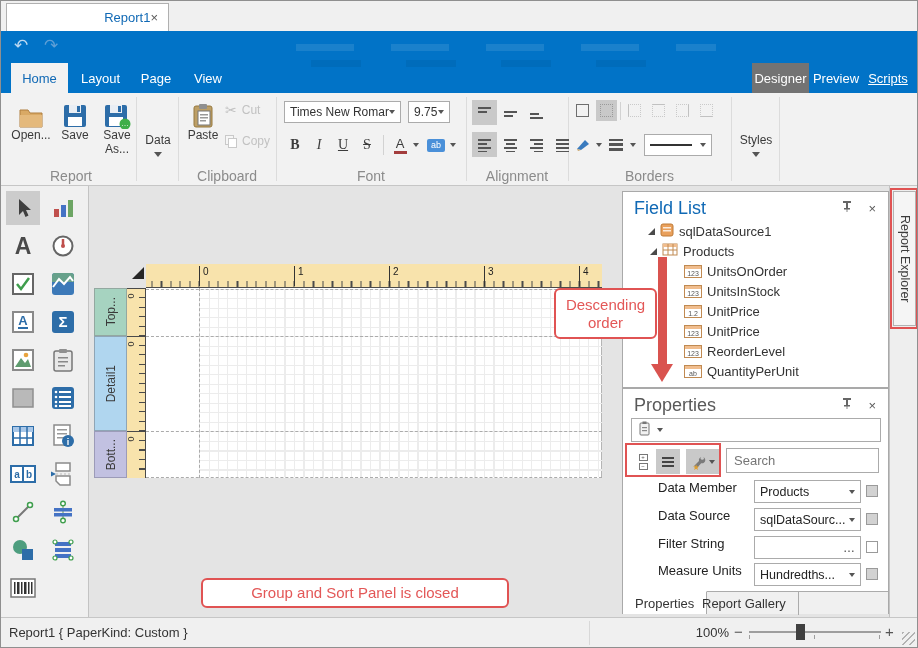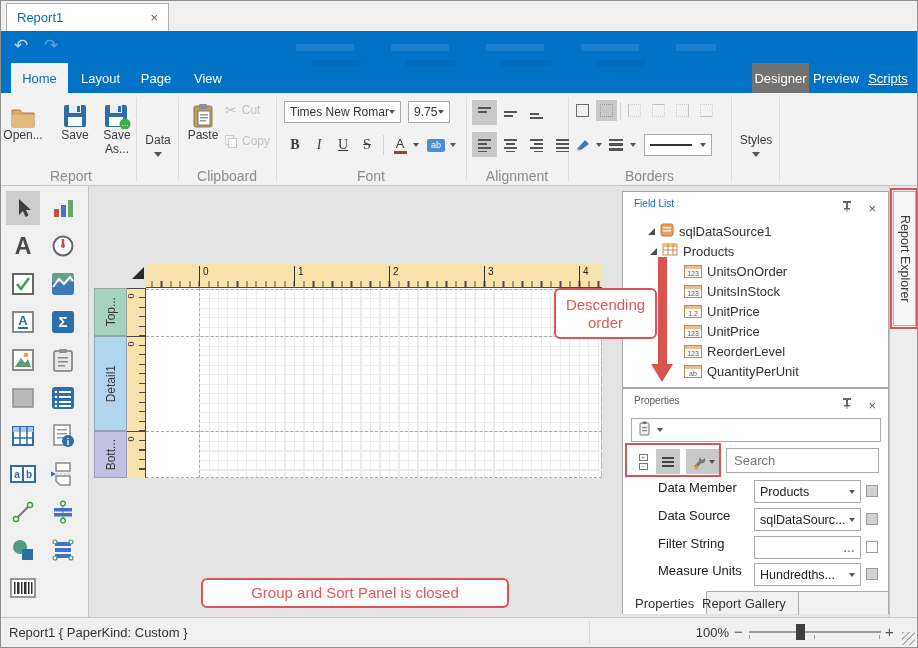--- a/index.html
+++ b/index.html
@@ -5,21 +5,21 @@
   * { margin:0; padding:0; box-sizing:border-box; }
   body { background:#fff; font-family:"Liberation Sans", sans-serif; }
   #window {
     position:relative; width:918px; height:648px; background:#f0f0f0;
     border:1px solid #8f8f8f; overflow:hidden; font-family:"Liberation Sans", sans-serif;
   }
   .abs { position:absolute; }
   .flexc { display:flex; align-items:center; }
   
   .doctab { position:absolute; left:5px; top:2px; width:163px; height:28px; background:#fff;
-    border:1px solid #b0b0b0; border-bottom:none; display:flex; align-items:center; padding:0 10px; }
+    border:1px solid #b0b0b0; border-bottom:none; display:flex; align-items:center; padding:0 10px;text-align:right; }
   .doctab-title { color:#1069b5; font-size:13px; flex:1; }
   .xglyph { color:#5a5a5a; font-size:13px; cursor:default; }
   
   #ribbon-top { position:absolute; left:0; top:30px; width:100%; height:62px; background:#0173c7; }
   .undo-redo { position:absolute; top:4px; font-size:17px; }
   .rtab { position:absolute; top:32px; height:30px; display:flex; align-items:center; justify-content:center;
     color:#fff; font-size:13px; cursor:default; }
   .rtab.active-left { background:#f2f2f2; color:#1069b5; }
   .rtab.active-right { background:#737373; }
   .ghostbar { position:absolute; height:7px; }
@@ -69,21 +69,21 @@
     border-right:1px solid #b5b5b5; }
   #grid { position:absolute; left:198px; top:288px; width:403px; height:188px;
     background:repeating-linear-gradient(to right,#ececec 0 1px,transparent 1px 9.5px),
                repeating-linear-gradient(to bottom,#ececec 0 1px,transparent 1px 9.5px); }
   .dash-h { position:absolute; left:145px; width:456px; height:0; border-top:1px dashed #ababab; }
   .dash-v { position:absolute; left:198px; top:287px; height:190px; width:0; border-left:1px dashed #ababab; }
   #corner-tri { position:absolute; left:131px; top:266px; width:0; height:0;
     border-left:12px solid transparent; border-bottom:12px solid #262626; }
   
   .panel { position:absolute; left:621px; width:267px; background:#fff; border:1px solid #a9a9a9; }
-  .panel-title { position:absolute; left:11px; top:6px; font-size:10px; }
+  .panel-title { position:absolute; left:11px; top:6px; font-size:18px; }
   .pin-close { position:absolute; top:7px; display:flex; gap:16px; align-items:center; }
   .tree-row { position:absolute; display:flex; align-items:center; gap:5px; font-size:13px; color:#333; height:20px; }
   .exp-tri { width:0; height:0; border-left:7px solid transparent; border-bottom:7px solid #4a4a4a; }
   .fld-ic { width:18px; height:13px; border:1px solid #c08a52; background:#fff; position:relative;
     font-size:7px; color:#555; display:flex; align-items:flex-end; justify-content:center; line-height:1; }
   .fld-ic::before { content:""; position:absolute; top:0; left:0; right:0; height:3px; background:#f0bd8e; }
   .prow-label { position:absolute; left:35px; font-size:13px; color:#222; }
   .prow-ctrl { position:absolute; left:131px; width:107px; height:23px; background:#fff;
     border:1px solid #ababab; display:flex; align-items:center; justify-content:space-between;
     padding:0 5px; font-size:12.5px; color:#222; }
@@ -150,21 +150,21 @@
 
   <div id="ribbon-body">
     <div class="vsep" style="left:135px;"></div>
       <div class="vsep" style="left:177px;"></div>
     <div class="vsep" style="left:275px;"></div>
       <div class="vsep" style="left:465px;"></div>
     <div class="vsep" style="left:567px;"></div>
       <div class="vsep" style="left:730px;"></div>
     <div class="vsep" style="left:778px;"></div>
 
-    <div class="big-btn" style="left:0;width:44px;">
+    <div class="big-btn" style="left:8px;width:44px;">
       <span class="bicon-area">
         <svg width="26" height="24">
             <path d="M2 5 h8 l2 3 h12 v14 h-22 z" fill="#d9a965" stroke="#b07f3f"></path>
             <path d="M2 10 h22 v12 h-22 z" fill="#e4b97c"></path>
           </svg>
       </span>
       <span>Open...</span>
     </div>
     <div class="big-btn" style="left:55px;width:38px;">
       <span class="bicon-area">

